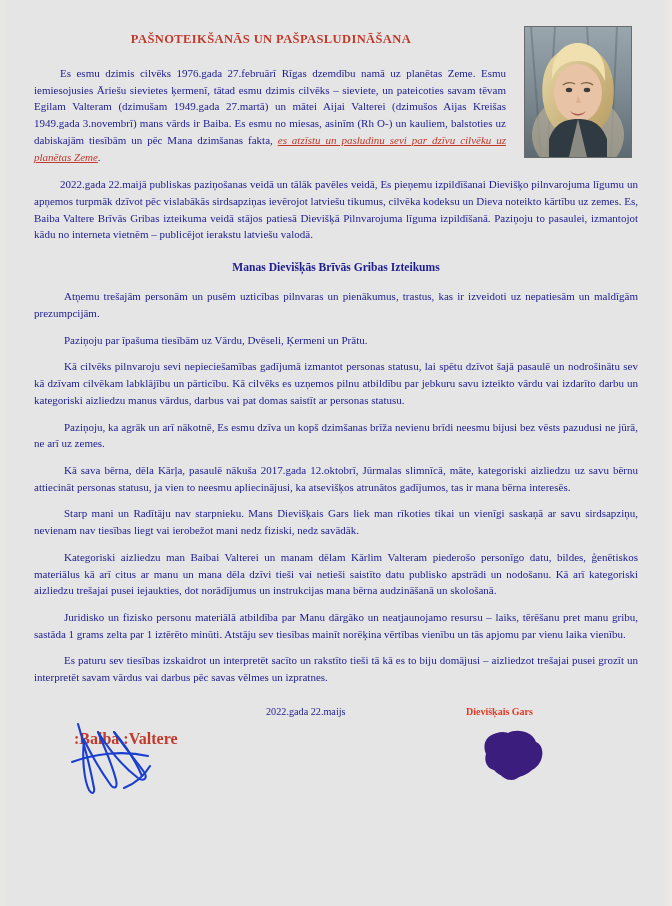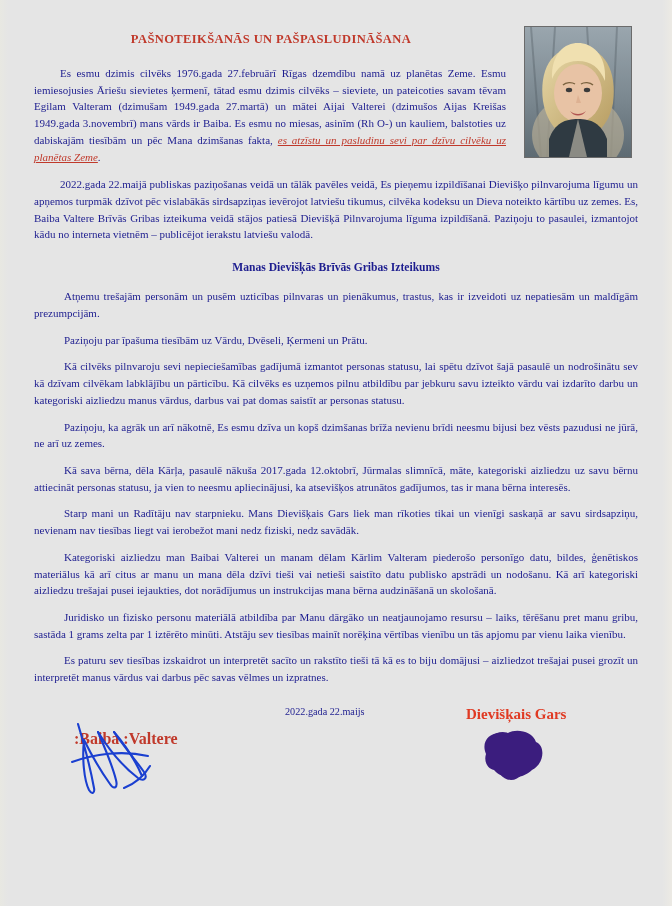--- a/index.html
+++ b/index.html
@@ -85,31 +85,31 @@
     position: absolute;
     left: 40px;
     top: 0;
     font-weight: bold;
     font-size: 16px;
     color: #c0392b;
     margin-top: 24px;
   }
   .sig-date {
     position: absolute;
-    left: 251px;
+    left: 232px;
     top: 0;
     font-size: 10.2px;
     color: #1d1d8f;
   }
   .sig-spirit {
     position: absolute;
     left: 432px;
     top: 0;
     font-weight: bold;
-    font-size: 15px;
+    font-size: 10px;
     color: #e03a23;
   }
   .sig-scribble {
     position: absolute;
     left: 30px;
     top: 12px;
     width: 150px;
     height: 80px;
   }
   .stamp {
@@ -188,21 +188,21 @@
 
   <div class="body-text list-block">
     <p class="para">Atņemu trešajām personām un pusēm uzticības pilnvaras un pienākumus, trastus, kas ir izveidoti uz nepatiesām un maldīgām prezumpcijām.</p>
     <p class="para">Paziņoju par īpašuma tiesībām uz Vārdu, Dvēseli, Ķermeni un Prātu.</p>
     <p class="para">Kā cilvēks pilnvaroju sevi nepieciešamības gadījumā izmantot personas statusu, lai spētu dzīvot šajā pasaulē un nodrošinātu sev kā dzīvam cilvēkam labklājību un pārticību. Kā cilvēks es uzņemos pilnu atbildību par jebkuru savu izteikto vārdu vai izdarīto darbu un kategoriski aizliedzu manus vārdus, darbus vai pat domas saistīt ar personas statusu.</p>
     <p class="para">Paziņoju, ka agrāk un arī nākotnē, Es esmu dzīva un kopš dzimšanas brīža nevienu brīdi neesmu bijusi bez vēsts pazudusi ne jūrā, ne arī uz zemes.</p>
     <p class="para">Kā sava bērna, dēla Kārļa, pasaulē nākuša 2017.gada 12.oktobrī, Jūrmalas slimnīcā, māte, kategoriski aizliedzu uz savu bērnu attiecināt personas statusu, ja vien to neesmu apliecinājusi, ka atsevišķos atrunātos gadījumos, tas ir mana bērna interesēs.</p>
     <p class="para">Starp mani un Radītāju nav starpnieku. Mans Dievišķais Gars liek man rīkoties tikai un vienīgi saskaņā ar savu sirdsapziņu, nevienam nav tiesības liegt vai ierobežot mani nedz fiziski, nedz savādāk.</p>
     <p class="para">Kategoriski aizliedzu man Baibai Valterei un manam dēlam Kārlim Valteram piederošo personīgo datu, bildes, ģenētiskos materiālus kā arī citus ar manu un mana dēla dzīvi tieši vai netieši saistīto datu publisko apstrādi un nodošanu. Kā arī kategoriski aizliedzu trešajai pusei iejaukties, dot norādījumus un instrukcijas mana bērna audzināšanā un skološanā.</p>
     <p class="para">Juridisko un fizisko personu materiālā atbildība par Manu dārgāko un neatjaunojamo resursu – laiks, tērēšanu pret manu gribu, sastāda 1 grams zelta par 1 iztērēto minūti. Atstāju sev tiesības mainīt norēķina vērtības vienību un tās apjomu par vienu laika vienību.</p>
-    <p class="para">Es paturu sev tiesības izskaidrot un interpretēt sacīto un rakstīto tieši tā kā es to biju domājusi – aizliedzot trešajai pusei grozīt un interpretēt manus vārdus vai darbus pēc savas vēlmes un izpratnes.</p>
+    <p class="para">Es paturu sev tiesības izskaidrot un interpretēt sacīto un rakstīto tieši tā kā es to biju domājusi – aizliedzot trešajai pusei grozīt un interpretēt savam vārdus vai darbus pēc savas vēlmes un izpratnes.</p>
   </div>
 
   <div class="signature-row">
     <div class="sig-name">:Baiba :Valtere</div>
     <div class="sig-date">2022.gada 22.maijs</div>
     <div class="sig-spirit">Dievišķais Gars</div>
 
     <svg class="sig-scribble" viewBox="0 0 150 80">
       <g fill="none" stroke="#1a3fd0" stroke-width="2.1" stroke-linecap="round">
         <path d="M14 6 C20 26 26 48 30 70 C31 75 28 77 25 72 C20 62 18 40 20 22"></path>

